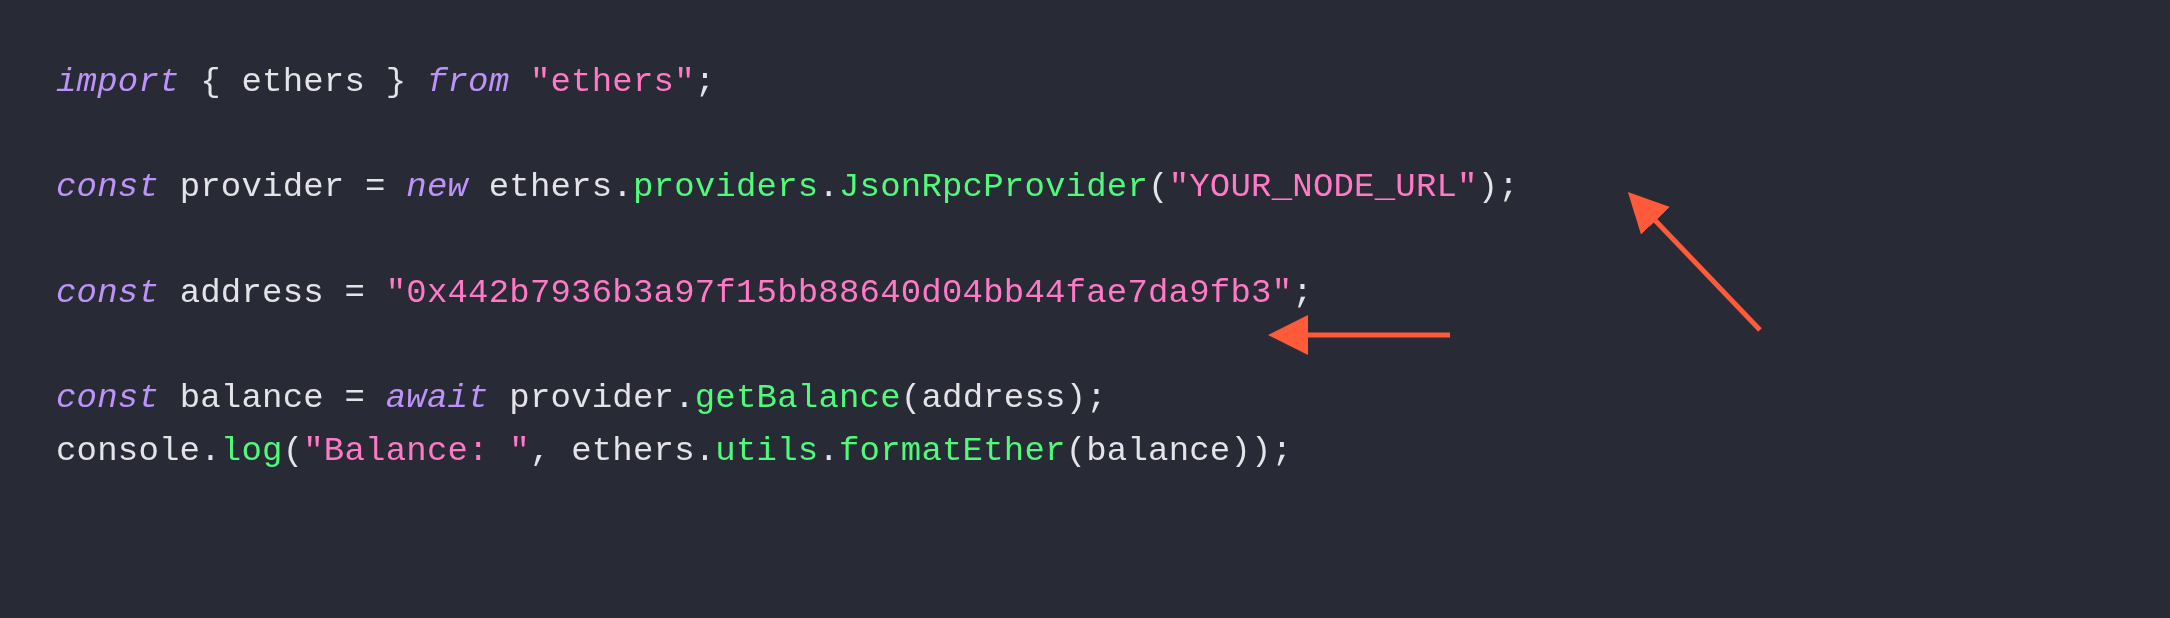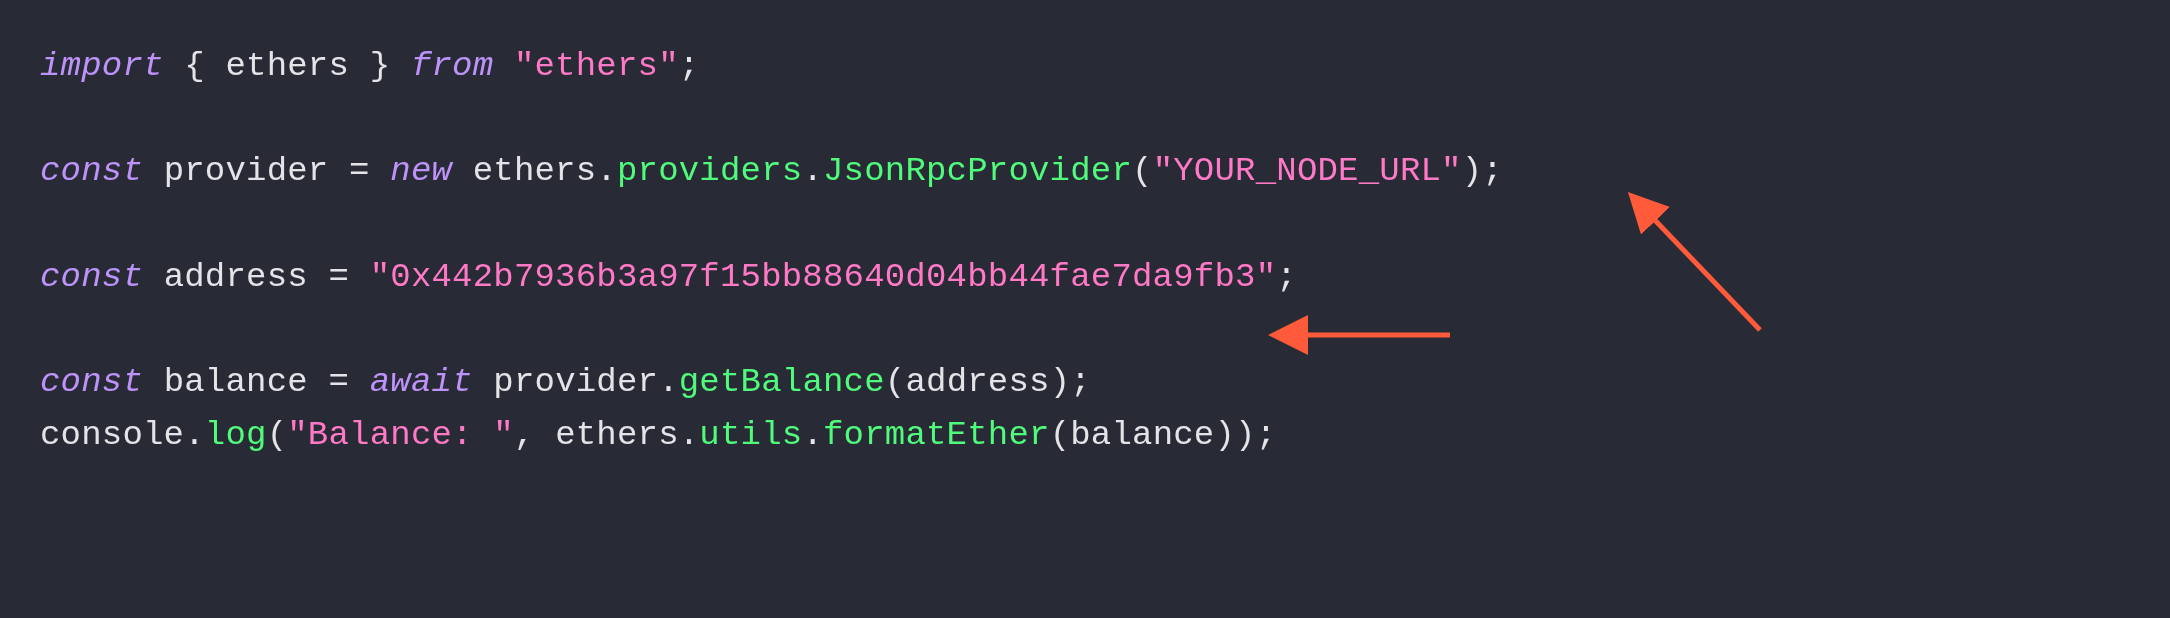--- a/index.html
+++ b/index.html
@@ -4,21 +4,21 @@
 <style>
   html, body {
     margin: 0;
     padding: 0;
     background: #282a36;
     width: 2170px;
     height: 618px;
     overflow: hidden;
   }
   pre.code {
-    margin: 0;
+    margin: 16px;
     padding: 40px 40px;
     font-family: "SF Mono", "Menlo", "Consolas", "Liberation Mono", monospace;
     font-size: 34px;
     line-height: 1.55;
     color: #e4e4e8;
     white-space: pre;
     letter-spacing: 0.2px;
     position: relative;
   }
   .kw   { color: #bd93f9; font-style: italic; }   

